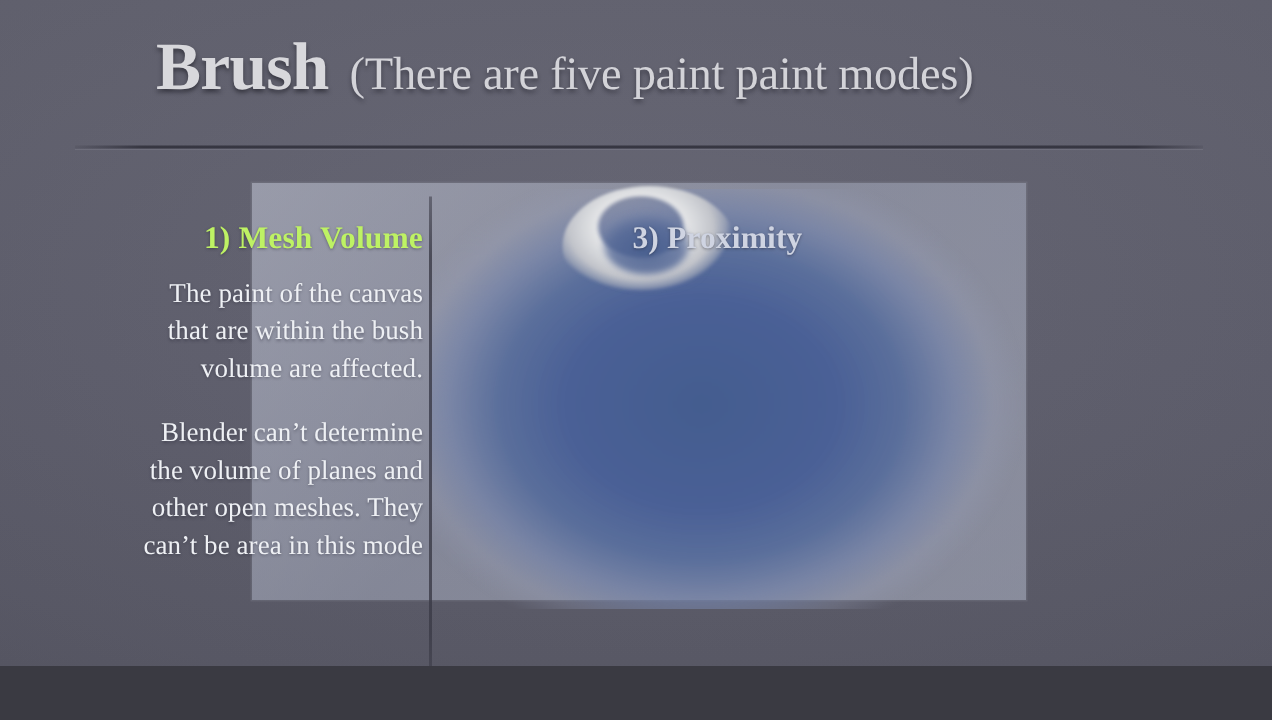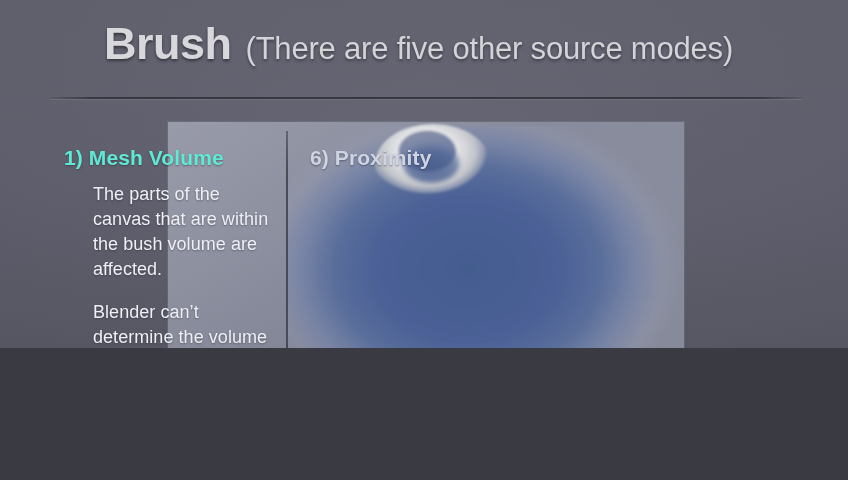--- a/index.html
+++ b/index.html
@@ -3,24 +3,25 @@
 <meta charset="utf-8">
 <style>
   html, body {
     margin: 0;
     padding: 0;
     background: #3a3a42;
   }
   #slide {
     position: relative;
     width: 848px;
-    height: 348px;
+    height: 444px;
     overflow: hidden;
-    font-family: Liberation Sans, sans-serif;
+    font-family: Liberation Serif, serif;
     background: #5e5e6c;
+    text-align: right;
   }
   
   #slide-bg {
     position: absolute;
     inset: 0;
     background:
       radial-gradient(ellipse 120% 110% at 50% 40%, rgba(130,130,145,0.18) 0%, rgba(70,70,82,0.10) 60%, rgba(52,52,62,0.30) 100%),
       linear-gradient(180deg, #62626f 0%, #5d5d6b 55%, #595966 100%);
   }
 
@@ -140,21 +141,21 @@
   
   .col {
     position: absolute;
     z-index: 5;
   }
   .col-left  { left: 64px;  top: 146px; width: 218px; }
   .col-right { left: 310px; top: 146px; width: 225px; }
 
   .col-heading {
     font-size: 21px;
-    color: #5eead4;
+    color: #bef264;
     margin: 0 0 12px 0;
     letter-spacing: 0.1px;
     text-shadow: 0 1px 2px rgba(30,30,45,0.45);
   }
   .col-right .col-heading { color: #cfd4e2; }
 
   .col-para {
     font-size: 18px;
     line-height: 25px;
     color: #eef0f4;
@@ -168,39 +169,39 @@
 </style>
 </head>
 <body>
 
 <div id="slide">
 
   <div id="slide-bg"></div>
 
   <div class="title-row">
     <span class="title-main">Brush</span>
-    <span class="title-sub">(There are five other source modes)</span>
+    <span class="title-sub">(There are five paint paint modes)</span>
   </div>
   <div class="header-rule"></div>
 
   <div class="overlay-panel"></div>
 
   <div class="blue-blob"></div>
 
   <div class="ring-wrap">
     <div class="ring-shade"></div>
     <div class="ring-outer"></div>
     <div class="ring-hole"></div>
   </div>
 
   <div class="col-divider"></div>
 
   <div class="col col-left">
     <h2 class="col-heading">1) Mesh Volume</h2>
-    <p class="col-para">The parts of the canvas that are within the bush volume are affected.</p>
-    <p class="col-para">Blender can’t determine the volume of planes and other open source. They can’t be used in this mode</p>
+    <p class="col-para">The paint of the canvas that are within the bush volume are affected.</p>
+    <p class="col-para">Blender can’t determine the volume of planes and other open meshes. They can’t be area in this mode</p>
   </div>
 
   <div class="col col-right">
-    <h2 class="col-heading">6) Proximity</h2>
+    <h2 class="col-heading">3) Proximity</h2>
   </div>
 
 </div>
 
 </body></html>

